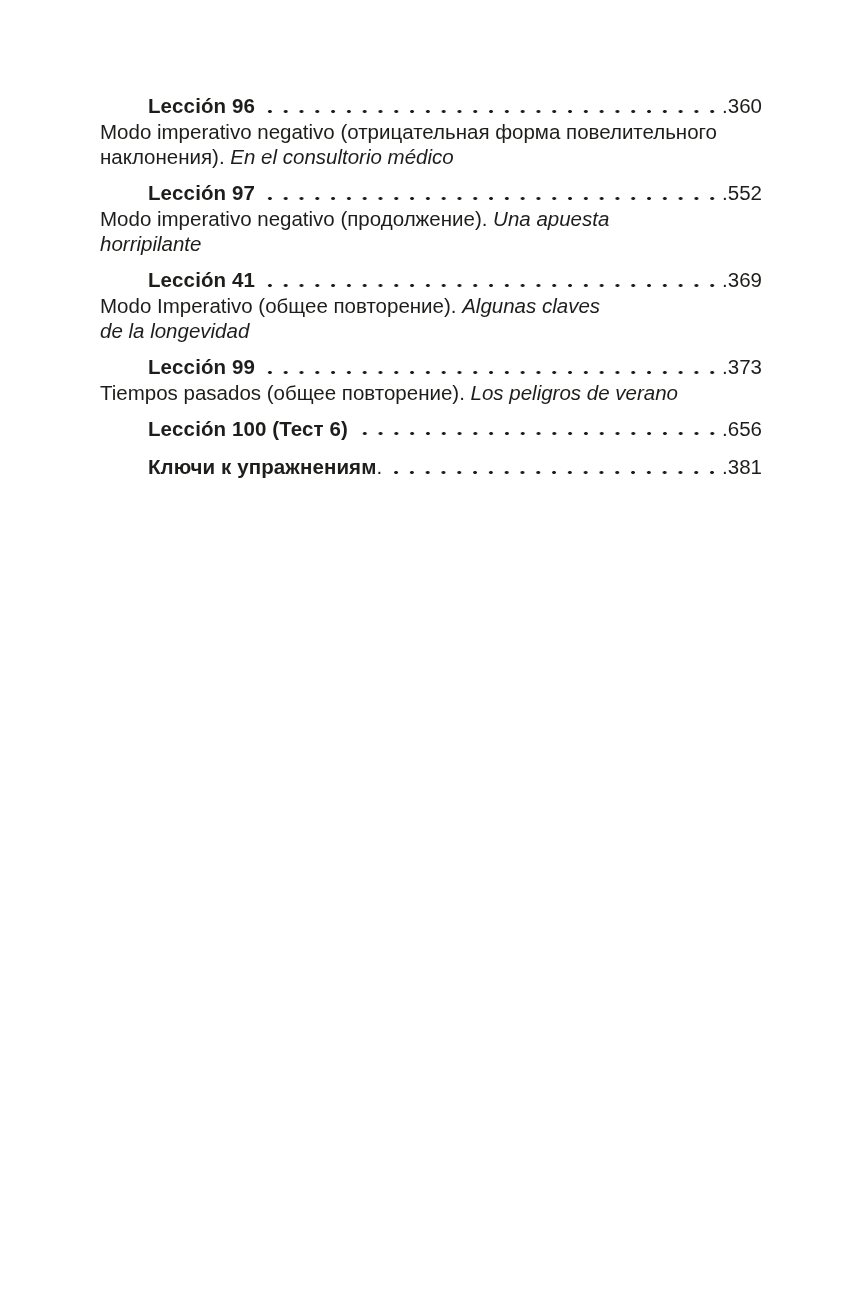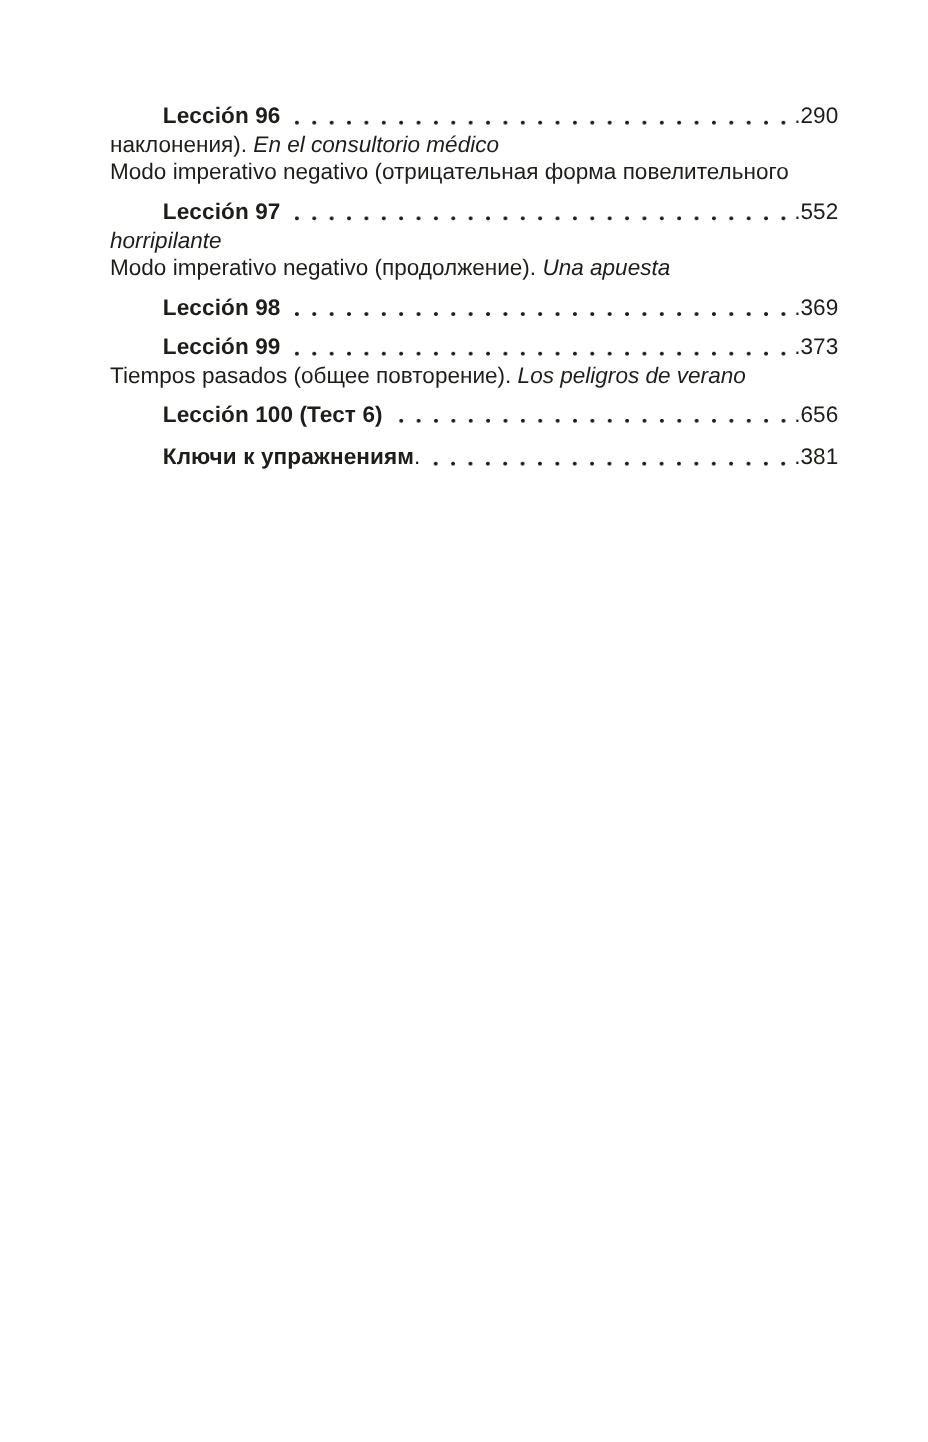--- a/index.html
+++ b/index.html
@@ -55,50 +55,54 @@
 <body>
 
 <div class="toc-page">
   <div>
   <div class="toc-entry kind-lesson">
     <div class="toc-heading-line">
       <span class="toc-title">Lección 96</span>
 
       <span class="toc-leader"></span>
       <span class="toc-page-prefix">.</span>
-      <span class="toc-page-number">290</span>
+      <span class="toc-page-number">360</span>
     </div>
     <div class="toc-desc">
+          <div class="toc-desc-line"><span class="seg-normal">Modo imperativo negativo (отрицательная форма повелительного</span></div>
           <div class="toc-desc-line"><span class="seg-normal">наклонения). </span><span class="seg-italic">En el consultorio médico</span></div>
-          <div class="toc-desc-line"><span class="seg-normal">Modo imperativo negativo (отрицательная форма повелительного</span></div>
         </div>
   </div>
 
   <div class="toc-entry kind-lesson">
     <div class="toc-heading-line">
       <span class="toc-title">Lección 97</span>
 
       <span class="toc-leader"></span>
       <span class="toc-page-prefix">.</span>
       <span class="toc-page-number">552</span>
     </div>
     <div class="toc-desc">
+          <div class="toc-desc-line"><span class="seg-normal">Modo imperativo negativo (продолжение). </span><span class="seg-italic">Una apuesta</span></div>
           <div class="toc-desc-line"><span class="seg-italic">horripilante</span></div>
-          <div class="toc-desc-line"><span class="seg-normal">Modo imperativo negativo (продолжение). </span><span class="seg-italic">Una apuesta</span></div>
         </div>
   </div>
 
   <div class="toc-entry kind-lesson">
     <div class="toc-heading-line">
-      <span class="toc-title">Lección 98</span>
+      <span class="toc-title">Lección 41</span>
 
       <span class="toc-leader"></span>
       <span class="toc-page-prefix">.</span>
       <span class="toc-page-number">369</span>
     </div>
+    <div class="toc-desc">
+          <div class="toc-desc-line"><span class="seg-normal">Modo Imperativo (общее повторение). </span><span class="seg-italic">Algunas claves</span></div>
+          <div class="toc-desc-line"><span class="seg-italic">de la longevidad</span></div>
+        </div>
   </div>
 
   <div class="toc-entry kind-lesson">
     <div class="toc-heading-line">
       <span class="toc-title">Lección 99</span>
 
       <span class="toc-leader"></span>
       <span class="toc-page-prefix">.</span>
       <span class="toc-page-number">373</span>
     </div>

